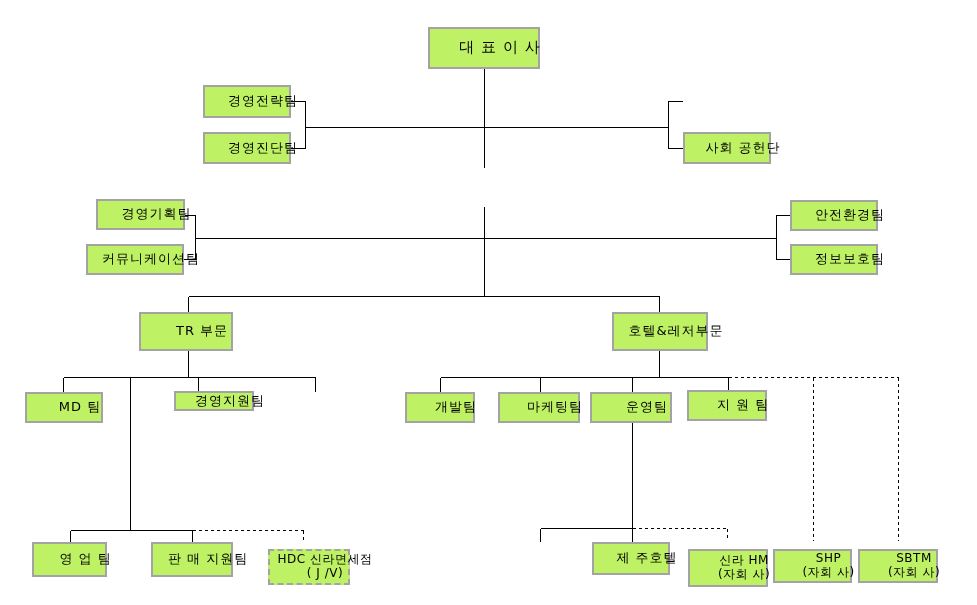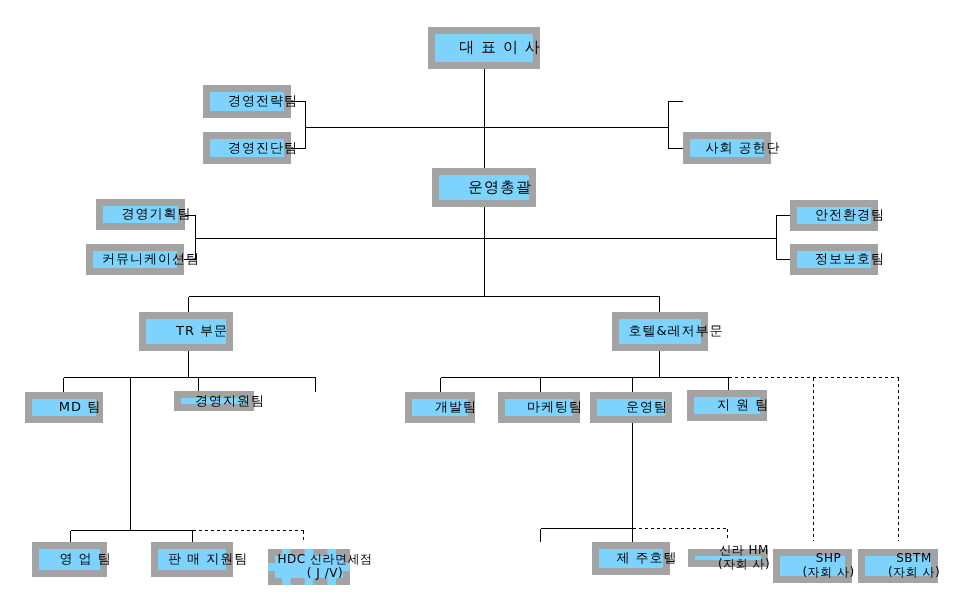--- a/index.html
+++ b/index.html
@@ -7,22 +7,22 @@
     position:relative;
     width:977px;height:605px;
     background:#ffffff;
     font-family:"DejaVu Sans","Liberation Sans",sans-serif;
     color:#000;
   }
   #wires{position:absolute;left:0;top:0;width:977px;height:605px;}
   .node{
     position:absolute;
     box-sizing:border-box;
-    border:7px solid #a3a3a3;
-    background:#7dd3fc;
+    border:2px solid #a3a3a3;
+    background:#bef264;
     display:flex;
     flex-direction:column;
     align-items:center;
     justify-content:center;
     font-size:13px;
     letter-spacing:1px;
     white-space:nowrap;
     line-height:1.15;
     text-align:center;
     padding-left:32px;
@@ -103,23 +103,20 @@
   <div class="node" style="left:203px;top:85px;width:88px;height:33px">
     <span>경영전략팀</span>
   </div>
   <div class="node" style="left:203px;top:132px;width:88px;height:32px">
     <span>경영진단팀</span>
   </div>
   <div class="node" style="left:683px;top:132px;width:88px;height:32px">
     <span>사회 공헌단</span>
   </div>
 
-  <div class="node big" style="left:432px;top:168px;width:104px;height:39px">
-    <span>운영총괄</span>
-  </div>
 
   <div class="node" style="left:96px;top:199px;width:89px;height:31px">
     <span>경영기획팀</span>
   </div>
   <div class="node" style="left:86px;top:244px;width:98px;height:31px">
     <span>커뮤니케이션팀</span>
   </div>
   <div class="node" style="left:790px;top:200px;width:88px;height:31px">
     <span>안전환경팀</span>
   </div>
@@ -161,21 +158,21 @@
     <span>판 매 지원팀</span>
   </div>
   <div class="node dashed two-line" style="left:268px;top:541px;width:82px;height:36px">
     <span>HDC 신라면세점</span>
     <span class="sub">( J /V)</span>
   </div>
 
   <div class="node" style="left:592px;top:542px;width:78px;height:33px">
     <span>제 주호텔</span>
   </div>
-  <div class="node two-line" style="left:688px;top:541px;width:80px;height:18px">
+  <div class="node two-line" style="left:688px;top:541px;width:80px;height:38px">
     <span>신라 HM</span>
     <span class="sub">(자회 사)</span>
   </div>
   <div class="node two-line" style="left:773px;top:541px;width:79px;height:34px">
     <span>SHP</span>
     <span class="sub">(자회 사)</span>
   </div>
   <div class="node two-line" style="left:858px;top:541px;width:80px;height:34px">
     <span>SBTM</span>
     <span class="sub">(자회 사)</span>

